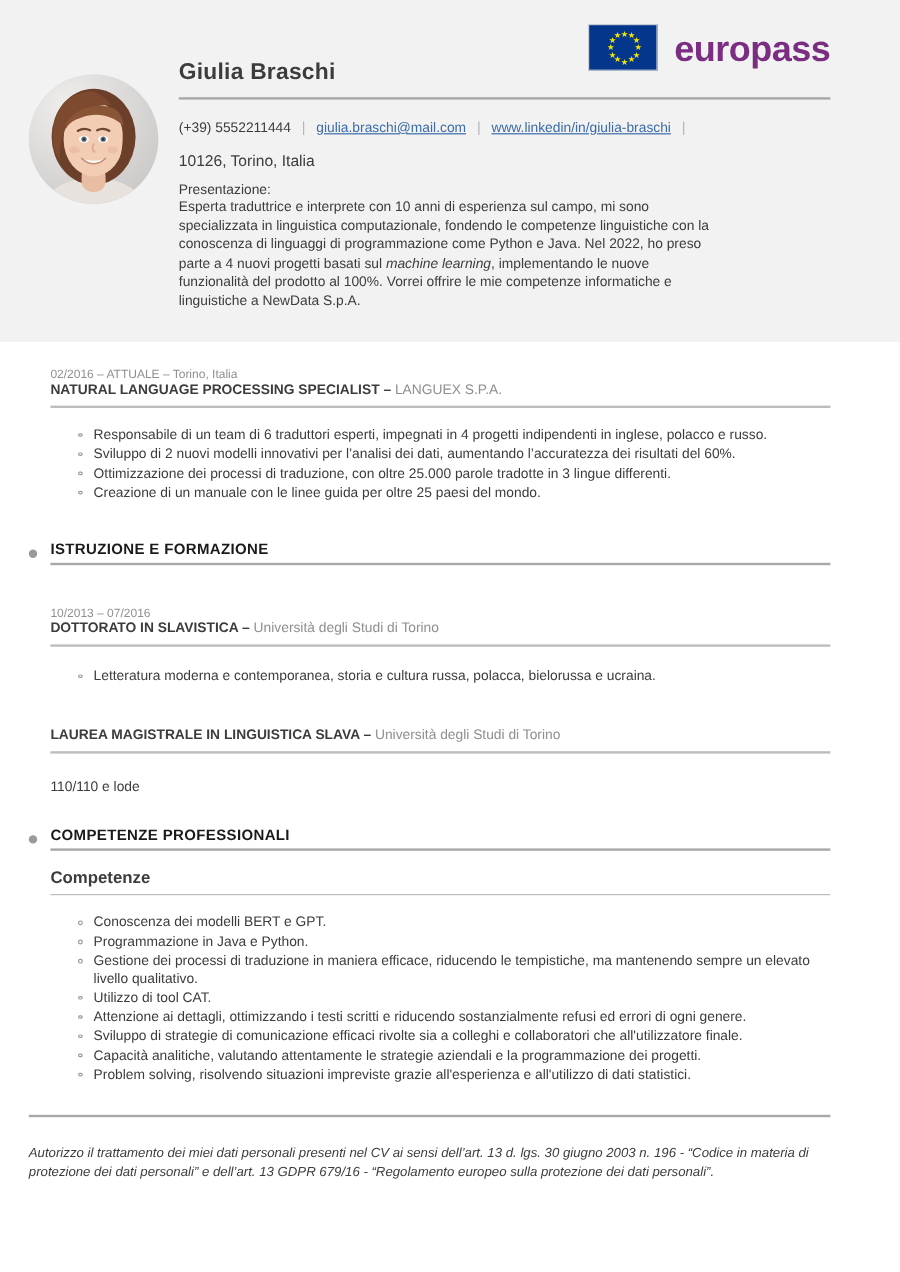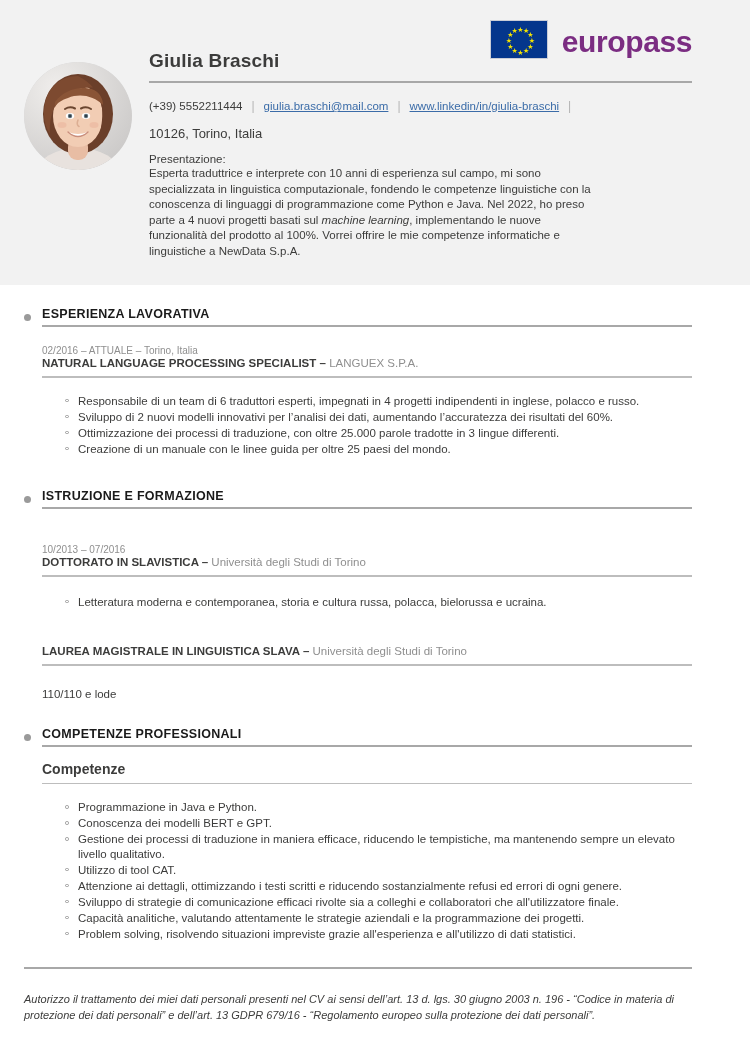--- a/index.html
+++ b/index.html
@@ -323,27 +323,20 @@
     <div class="pres-label">Presentazione:</div>
     <div class="pres-text">
       <span>Esperta traduttrice e interprete con 10 anni di esperienza sul campo, mi sono specializzata in linguistica computazionale, fondendo le competenze linguistiche con la conoscenza di linguaggi di programmazione come Python e Java. Nel 2022, ho preso parte a 4 nuovi progetti basati sul </span><em>machine learning</em><span>, implementando le nuove funzionalità del prodotto al 100%. Vorrei offrire le mie competenze informatiche e linguistiche a NewData S.p.A.</span>
     </div>
   </div>
 </div>
 
 <div class="content">
 
   <div class="section" style="margin-top:22px;">
-    <div class="sec-head">
-      <div class="sec-dot"></div>
-      <div class="sec-title-wrap">
-        <div class="sec-title">ESPERIENZA LAVORATIVA</div>
-        <div class="sec-rule"></div>
-      </div>
-    </div>
 
     <div class="entry" style="margin-top:18px;">
       <div class="entry-date">02/2016 – ATTUALE – Torino, Italia</div>
       <div class="entry-title">
         <b>NATURAL LANGUAGE PROCESSING SPECIALIST</b><b> – </b><span>LANGUEX S.P.A.</span>
       </div>
       <div class="entry-rule"></div>
 
       <ul class="bullets" style="margin-top:16px; margin-left:22px;">
         <li>Responsabile di un team di 6 traduttori esperti, impegnati in 4 progetti indipendenti in inglese, polacco e russo.</li>
@@ -391,22 +384,22 @@
       <div class="sec-title-wrap">
         <div class="sec-title">COMPETENZE PROFESSIONALI</div>
         <div class="sec-rule"></div>
       </div>
     </div>
 
     <div class="sub-label" style="margin-top:14px;">Competenze</div>
     <div class="sub-rule"></div>
 
     <ul class="bullets" style="margin-top:16px; margin-left:40px;">
+      <li>Conoscenza dei modelli BERT e GPT.</li>
       <li>Programmazione in Java e Python.</li>
-      <li>Conoscenza dei modelli BERT e GPT.</li>
       <li>Gestione dei processi di traduzione in maniera efficace, riducendo le tempistiche, ma mantenendo sempre un elevato livello qualitativo.</li>
       <li>Utilizzo di tool CAT.</li>
       <li>Attenzione ai dettagli, ottimizzando i testi scritti e riducendo sostanzialmente refusi ed errori di ogni genere.</li>
       <li>Sviluppo di strategie di comunicazione efficaci rivolte sia a colleghi e collaboratori che all'utilizzatore finale.</li>
       <li>Capacità analitiche, valutando attentamente le strategie aziendali e la programmazione dei progetti.</li>
       <li>Problem solving, risolvendo situazioni impreviste grazie all'esperienza e all'utilizzo di dati statistici.</li>
     </ul>
   </div>
 </div>
 

